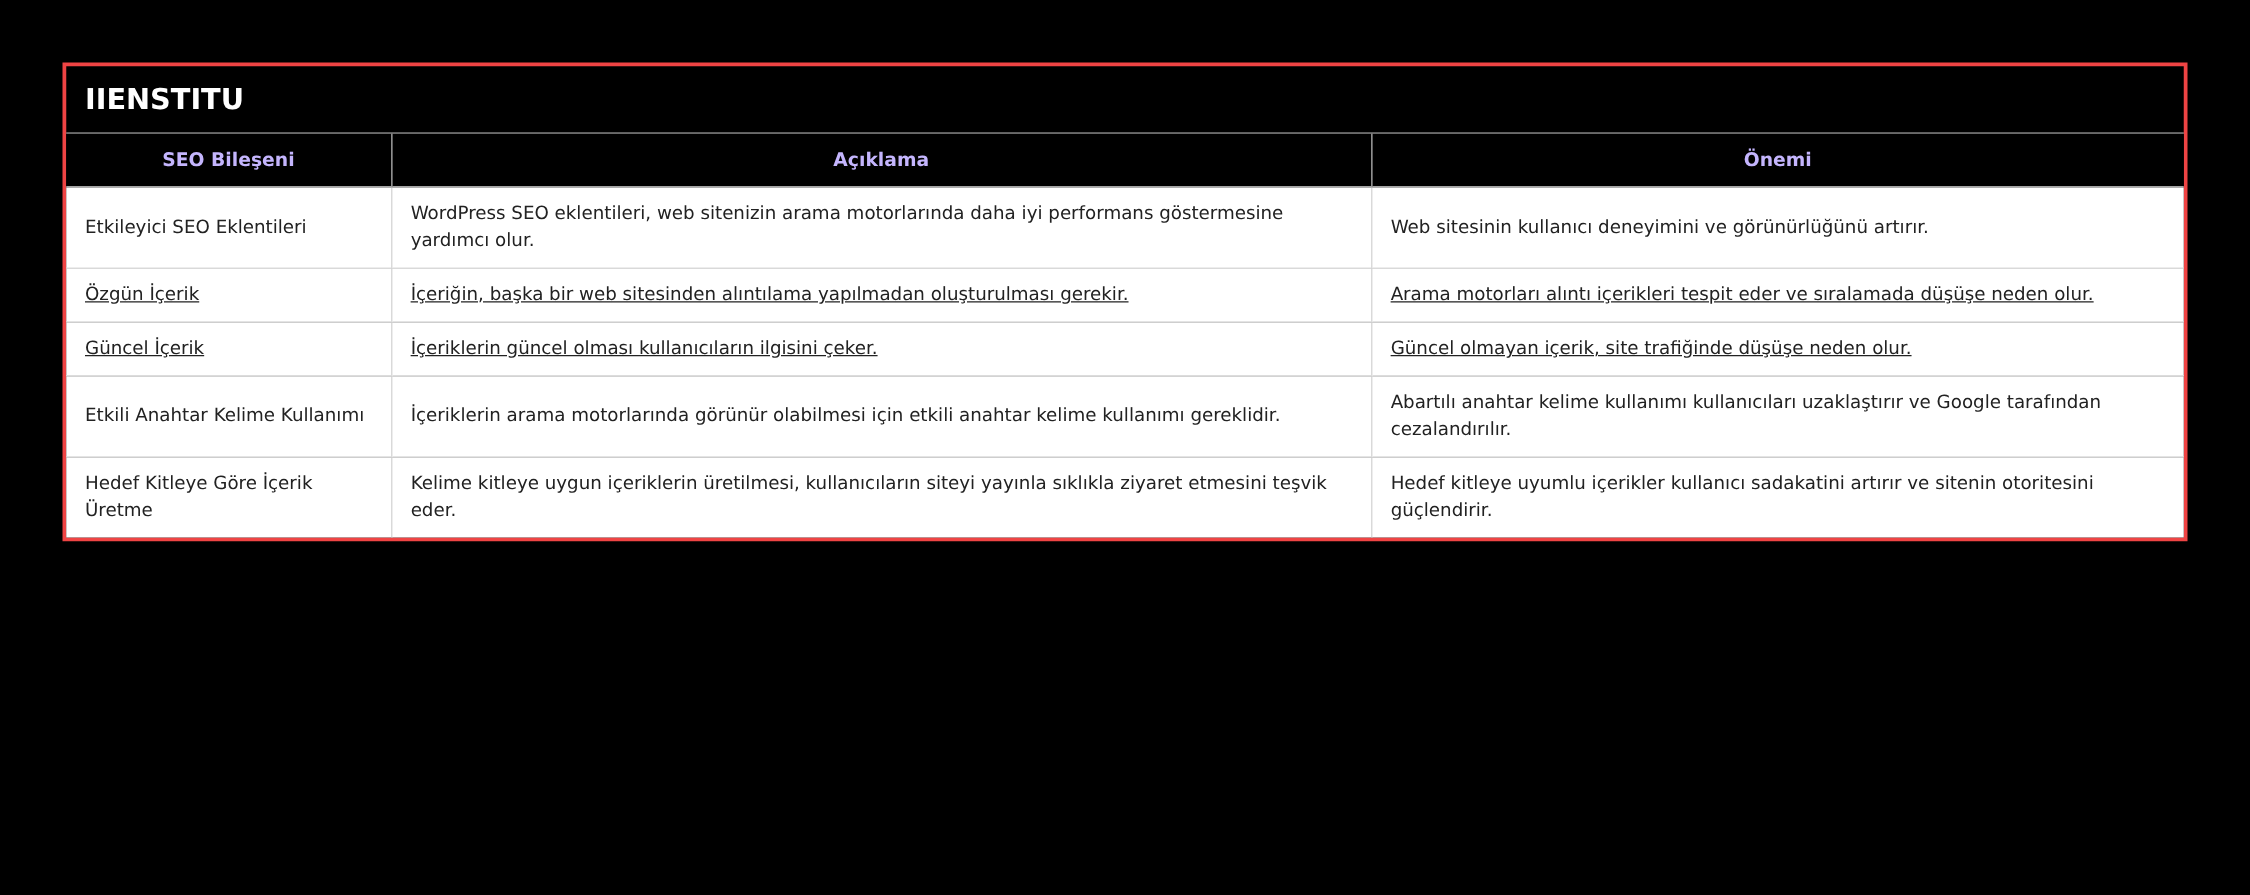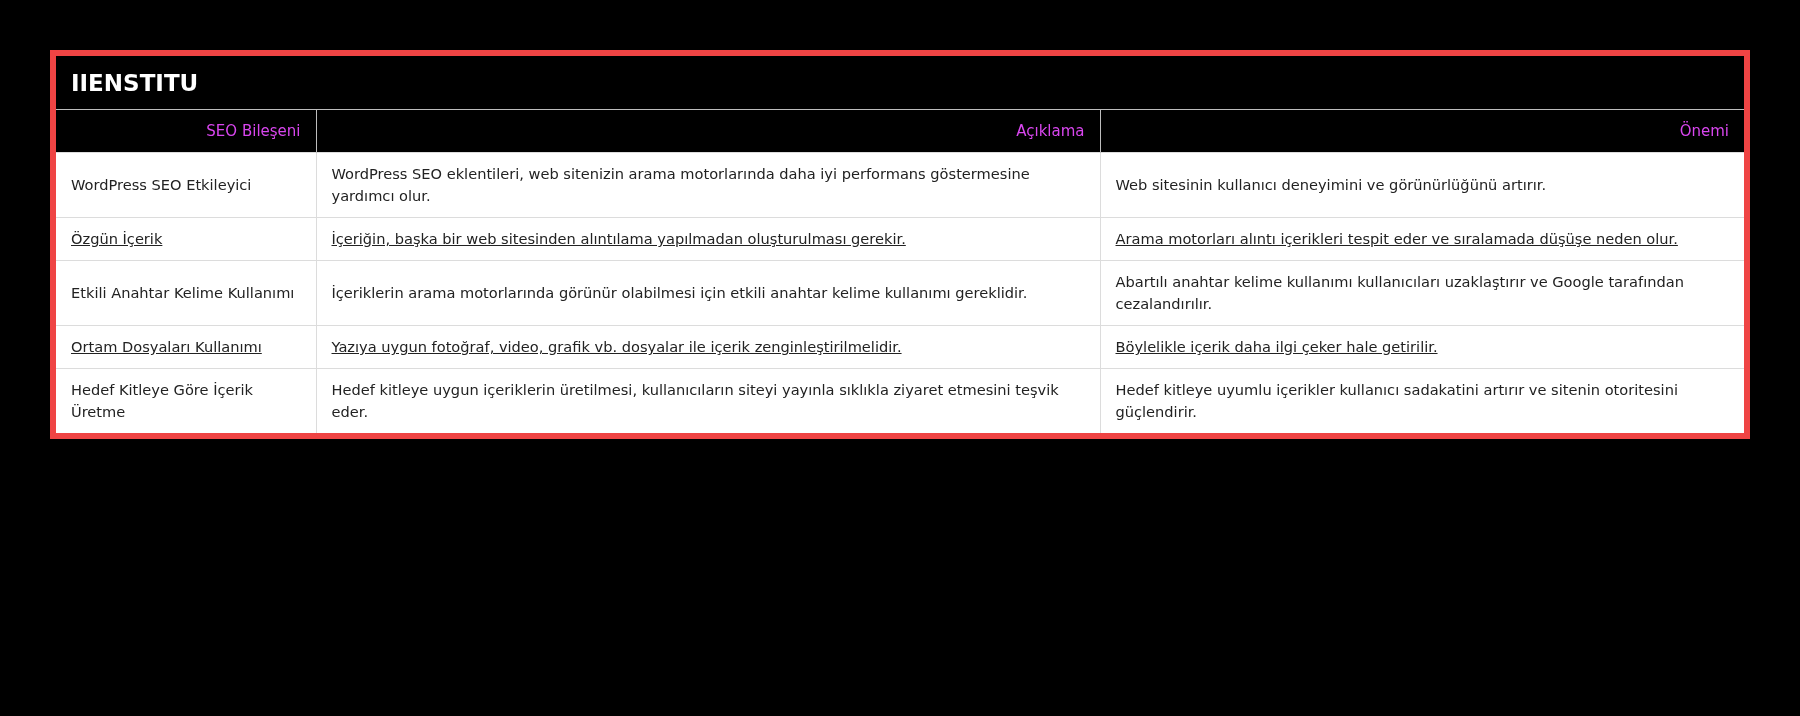--- a/index.html
+++ b/index.html
@@ -7,21 +7,21 @@
     width: 1800px; height: 716px;
     background: #000000;
     font-family: "DejaVu Sans", "Liberation Sans", sans-serif;
     position: relative;
     overflow: hidden;
   }
   .table-wrap {
     position: absolute;
     left: 50px; top: 50px;
     width: 1700px;
-    border: 6px solid #ef4444;
+    border: 3px solid #ef4444;
     box-sizing: border-box;
     background: #000;
   }
   .table-title {
     height: 54px;
     box-sizing: border-box;
     padding: 0 15px;
     display: flex; align-items: center;
     color: #ffffff;
     font-size: 23px;
@@ -31,24 +31,24 @@
   table {
     width: 100%;
     border-collapse: collapse;
     table-layout: fixed;
   }
   col.c1 { width: 260px; }
   col.c2 { width: 784px; }
   col.c3 { width: auto; }
   thead th {
     background: #000;
-    color: #d946ef;
-    text-align: right;
+    color: #c4b5fd;
+    text-align: center;
     font-size: 15px;
-    font-weight: normal;
+    font-weight: bold;
     height: 42px;
     padding: 0 15px;
     border-left: 1px solid #bdbdbd;
   }
   thead th:first-child { border-left: none; }
   tbody td {
     background: #ffffff;
     color: #222222;
     font-size: 14.6px;
     line-height: 22px;
@@ -74,39 +74,39 @@
       </colgroup>
     <thead>
       <tr>
         <th>SEO Bileşeni</th>
         <th>Açıklama</th>
         <th>Önemi</th>
       </tr>
     </thead>
     <tbody>
       <tr class="tall">
-        <td>WordPress SEO Etkileyici</td>
+        <td>Etkileyici SEO Eklentileri</td>
         <td>WordPress SEO eklentileri, web sitenizin arama motorlarında daha iyi performans göstermesine yardımcı olur.</td>
         <td>Web sitesinin kullanıcı deneyimini ve görünürlüğünü artırır.</td>
       </tr>
       <tr class="short">
         <td>Özgün İçerik</td>
         <td>İçeriğin, başka bir web sitesinden alıntılama yapılmadan oluşturulması gerekir.</td>
         <td>Arama motorları alıntı içerikleri tespit eder ve sıralamada düşüşe neden olur.</td>
       </tr>
+      <tr class="short">
+        <td>Güncel İçerik</td>
+        <td>İçeriklerin güncel olması kullanıcıların ilgisini çeker.</td>
+        <td>Güncel olmayan içerik, site trafiğinde düşüşe neden olur.</td>
+      </tr>
       <tr class="tall">
         <td>Etkili Anahtar Kelime Kullanımı</td>
         <td>İçeriklerin arama motorlarında görünür olabilmesi için etkili anahtar kelime kullanımı gereklidir.</td>
         <td>Abartılı anahtar kelime kullanımı kullanıcıları uzaklaştırır ve Google tarafından cezalandırılır.</td>
       </tr>
-      <tr class="short">
-        <td>Ortam Dosyaları Kullanımı</td>
-        <td>Yazıya uygun fotoğraf, video, grafik vb. dosyalar ile içerik zenginleştirilmelidir.</td>
-        <td>Böylelikle içerik daha ilgi çeker hale getirilir.</td>
-      </tr>
       <tr class="tall">
         <td>Hedef Kitleye Göre İçerik Üretme</td>
-        <td>Hedef kitleye uygun içeriklerin üretilmesi, kullanıcıların siteyi yayınla sıklıkla ziyaret etmesini teşvik eder.</td>
+        <td>Kelime kitleye uygun içeriklerin üretilmesi, kullanıcıların siteyi yayınla sıklıkla ziyaret etmesini teşvik eder.</td>
         <td>Hedef kitleye uyumlu içerikler kullanıcı sadakatini artırır ve sitenin otoritesini güçlendirir.</td>
       </tr>
     </tbody>
   </table>
 </div>
 
 </body></html>

